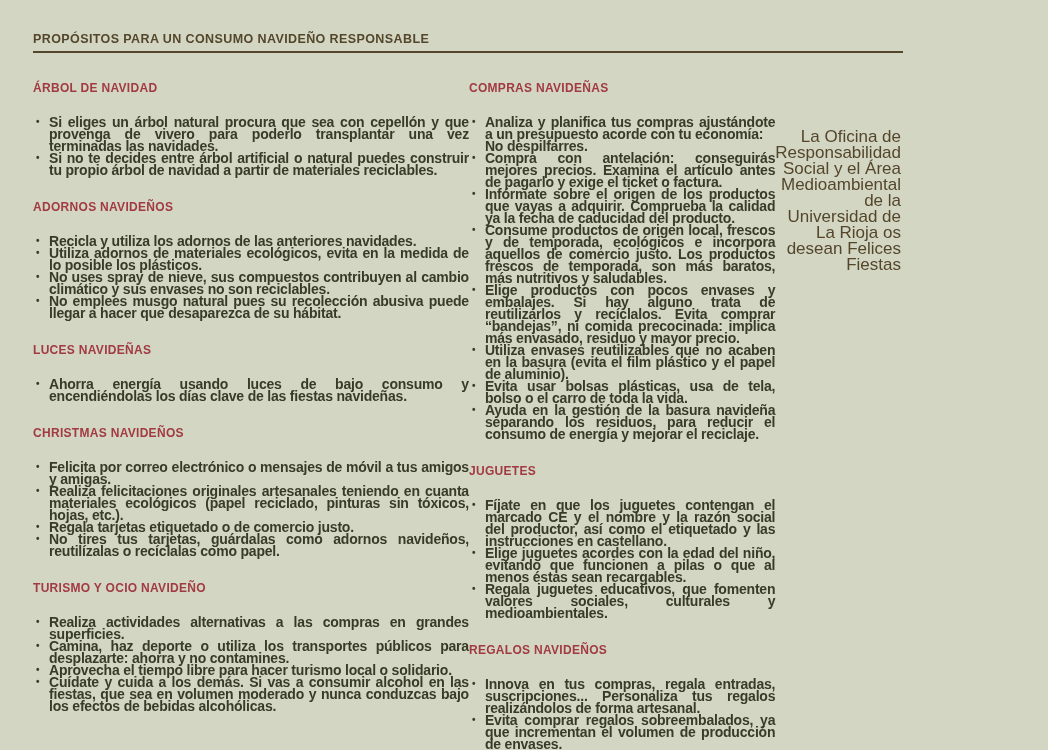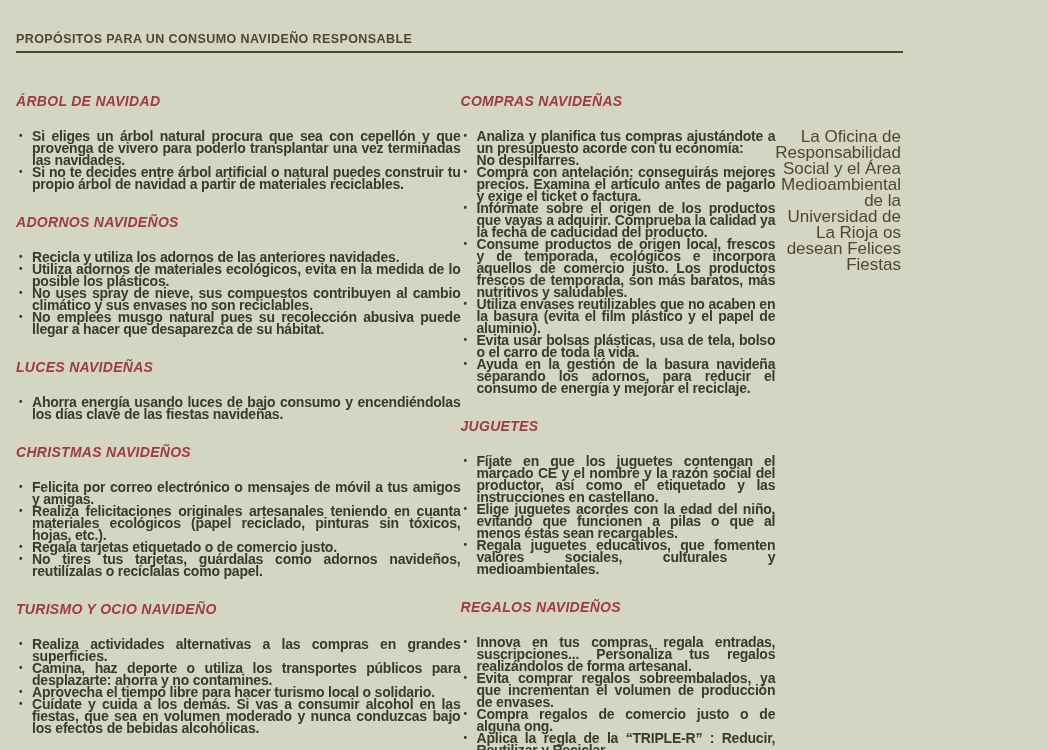--- a/index.html
+++ b/index.html
@@ -11,21 +11,21 @@
   *{margin:0;padding:0;box-sizing:border-box;}
   html,body{width:1048px;height:750px;}
   body{
     background:var(--bg);
     font-family:"Liberation Sans","DejaVu Sans",sans-serif;
     color:var(--body);
     overflow:hidden;
   }
   .page{
     width:916px;height:750px;
-    padding:32px 13px 0 16px;
+    padding:32px 13px 0 33px;
     overflow:hidden;
     position:relative;
   }
   .doc-title{
     font-size:12.5px;
     font-weight:bold;
     letter-spacing:.4px;
     color:var(--brown);
   }
   .title-rule{
@@ -36,26 +36,25 @@
   }
   .cols{
     margin-top:28px;
     display:flex;
     justify-content:space-between;
   }
   .col{width:454px;}
   .col.right{width:452px;display:flex;flex-direction:row;}
   section.sec{margin-bottom:24px;}
   h2.sec-heading{
-    font-size:14px;
+    font-size:12px;
     font-weight:bold;
     letter-spacing:.3px;
     color:var(--red);
-    margin:12px 0 21px 0;
-    font-style:italic;
+    margin:0 0 21px 0;
   }
   ul.bullets{list-style:none;}
   ul.bullets li{
     position:relative;
     padding-left:16px;
     font-size:14px;
     letter-spacing:-.2px;
     line-height:12px;
     text-align:justify;
     white-space:pre-line;
@@ -133,23 +132,24 @@
     <div class="col right">
       <div id="col-right-sections">
           <section class="sec">
             <h2 class="sec-heading">COMPRAS NAVIDEÑAS</h2>
             <ul class="bullets">
               <li>Analiza y planifica tus compras ajustándote a un presupuesto acorde con tu economía:
 No despilfarres.</li>
               <li>Compra con antelación: conseguirás mejores precios. Examina el artículo antes de pagarlo y exige el ticket o factura.</li>
               <li>Infórmate sobre el origen de los productos que vayas a adquirir. Comprueba la calidad ya la fecha de caducidad del producto.</li>
               <li>Consume productos de origen local, frescos y de temporada, ecológicos e incorpora aquellos de comercio justo. Los productos frescos de temporada, son más baratos, más nutritivos y saludables.</li>
+              <li>Elige productos con pocos envases y embalajes. Si hay alguno trata de reutilizarlos y recíclalos. Evita comprar “bandejas”, ni comida precocinada: implica más envasado, residuo y mayor precio.</li>
               <li>Utiliza envases reutilizables que no acaben en la basura (evita el film plástico y el papel de aluminio).</li>
               <li>Evita usar bolsas plásticas, usa de tela, bolso o el carro de toda la vida.</li>
-              <li>Ayuda en la gestión de la basura navideña separando los adornos, para reducir el consumo de energía y mejorar el reciclaje.</li>
+              <li>Ayuda en la gestión de la basura navideña separando los residuos, para reducir el consumo de energía y mejorar el reciclaje.</li>
             </ul>
           </section>
           <section class="sec">
             <h2 class="sec-heading">JUGUETES</h2>
             <ul class="bullets">
               <li>Fíjate en que los juguetes contengan el marcado CE y el nombre y la razón social del productor, así como el etiquetado y las instrucciones en castellano.</li>
               <li>Elige juguetes acordes con la edad del niño, evitando que funcionen a pilas o que al menos éstas sean recargables.</li>
               <li>Regala juguetes educativos, que fomenten valores sociales, culturales y medioambientales.</li>
             </ul>
           </section>

